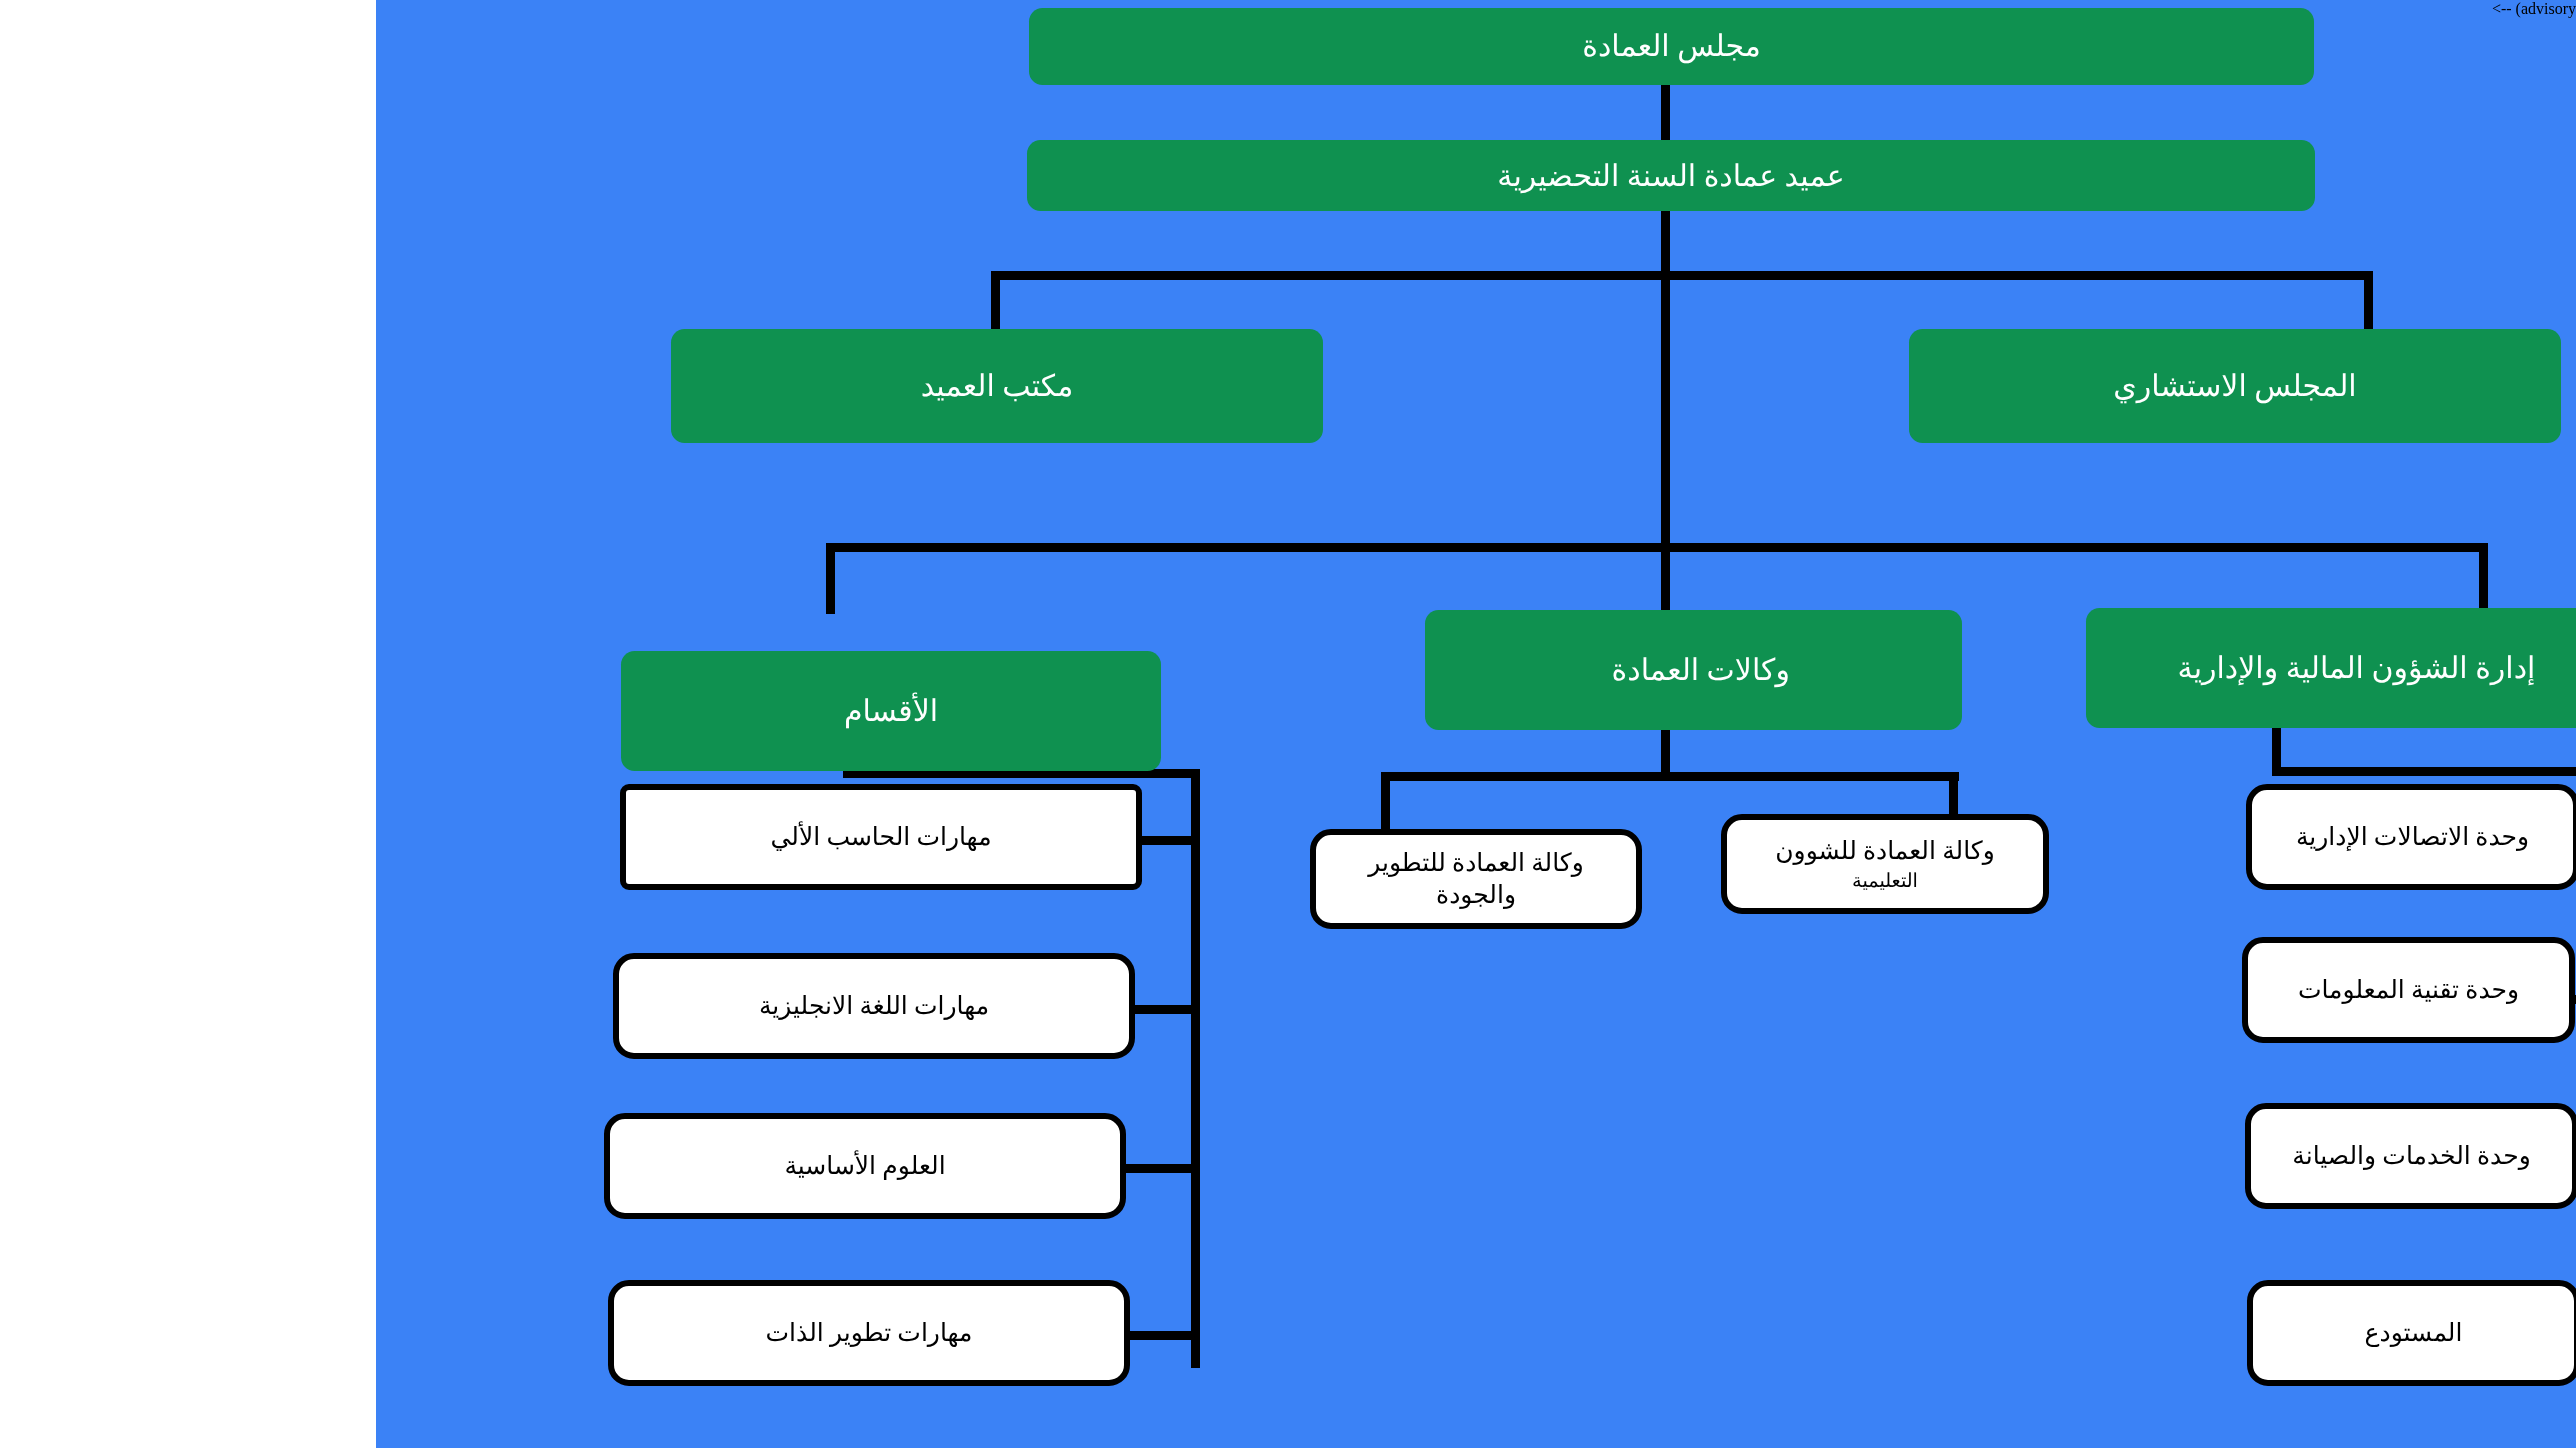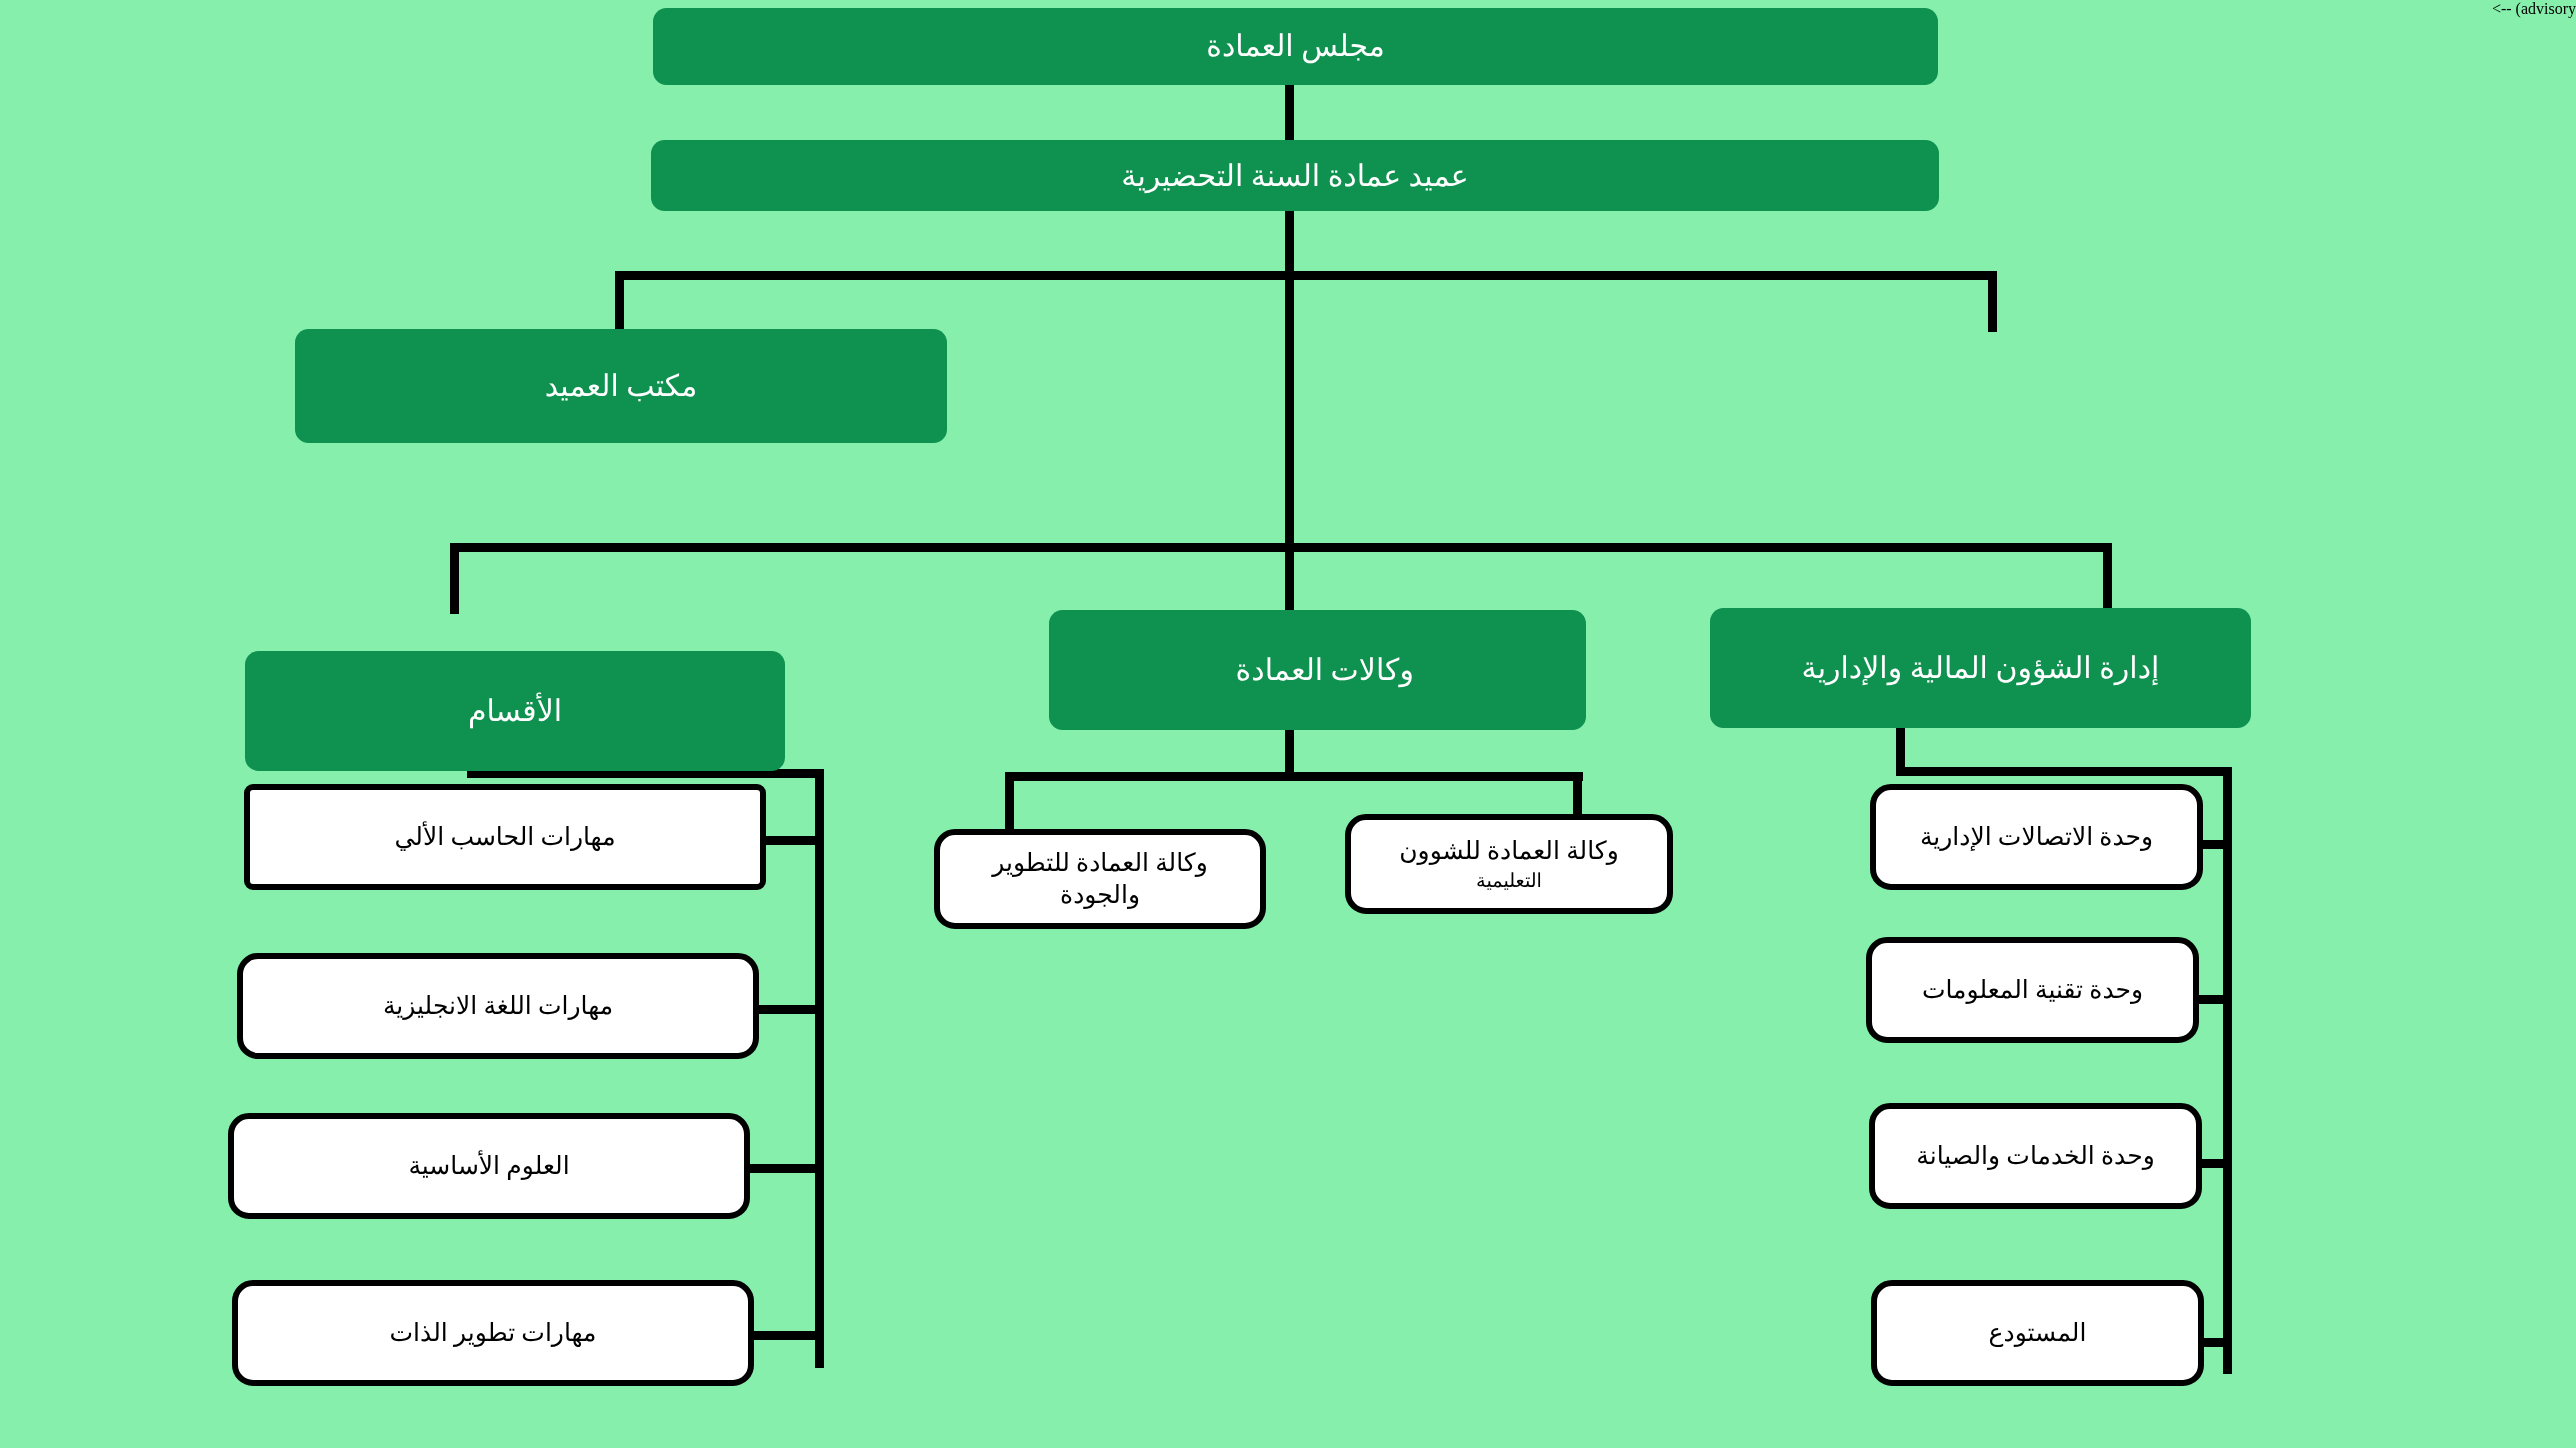--- a/index.html
+++ b/index.html
@@ -2,23 +2,23 @@
 <html lang="ar" dir="rtl"><head>
 <meta charset="utf-8">
 <style>
   html, body {
     margin: 0;
     padding: 0;
     background: #ffffff;
   }
   #canvas {
     position: relative;
-    width: 2576px;
+    width: 2200px;
     height: 1449px;
-    background: #86efac;
+    background: #3b82f6;
     overflow: hidden;
     font-family: "Liberation Serif", "DejaVu Serif", serif;
   }
 
   
   .ln {
     position: absolute;
     background: #000000;
   }
 
@@ -117,20 +117,21 @@
 
   
   <div class="gbox" style="left:653px; top:7.7px; width:1285px; height:77px;">مجلس العمادة</div>
 
   
   <div class="gbox" style="left:651px; top:140px; width:1288px; height:71px;">عميد عمادة السنة التحضيرية</div>
 
   
   <div class="gbox" style="left:295px; top:329px; width:652px; height:114px;">مكتب العميد</div>
 
+  <div class="gbox" style="left:1533px; top:329px; width:652px; height:114px;">المجلس الاستشاري</div>
 
   
   <div class="gbox" style="left:245px; top:610px; width:540px; height:120px;margin-top:41px;">الأقسام</div>
 
   <div class="gbox" style="left:1049px; top:610px; width:537px; height:120px;padding-left:28px;">وكالات العمادة</div>
 
   <div class="gbox" style="left:1710px; top:608px; width:541px; height:120px;">إدارة الشؤون المالية والإدارية</div>
 
   
   <div class="wbox" style="left:244px; top:784px; width:522px; height:106px;border-radius:9px;">مهارات الحاسب الألي</div>

